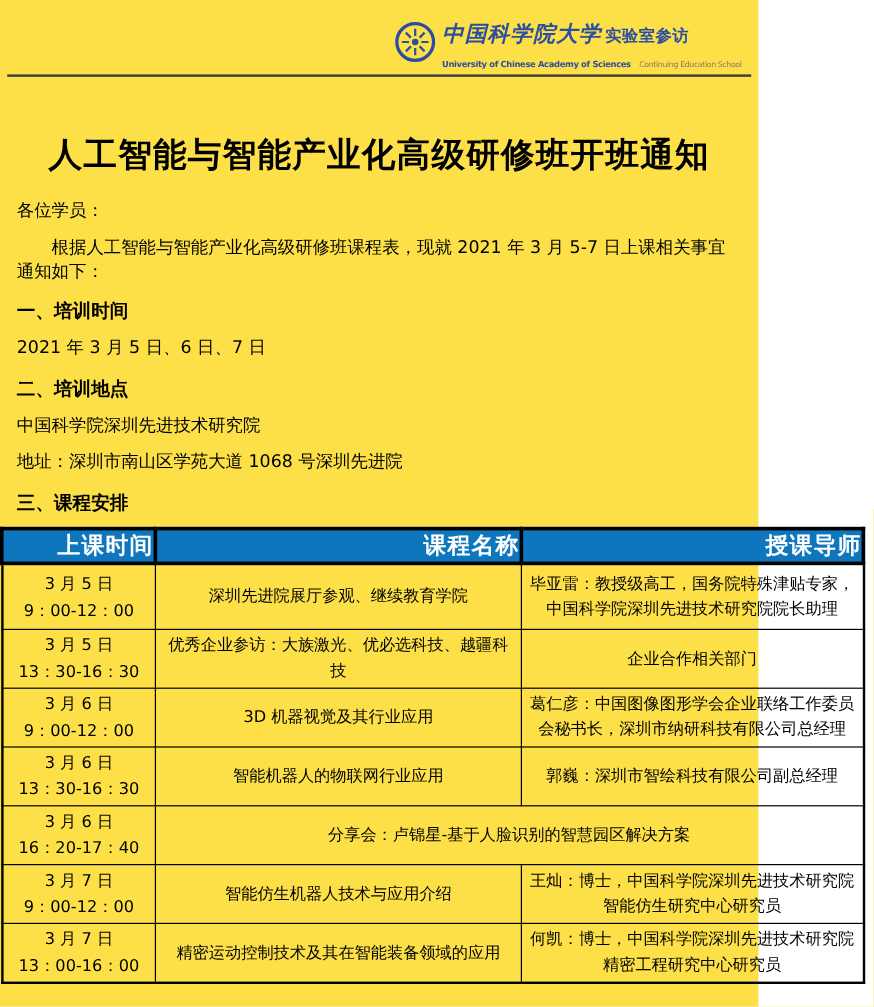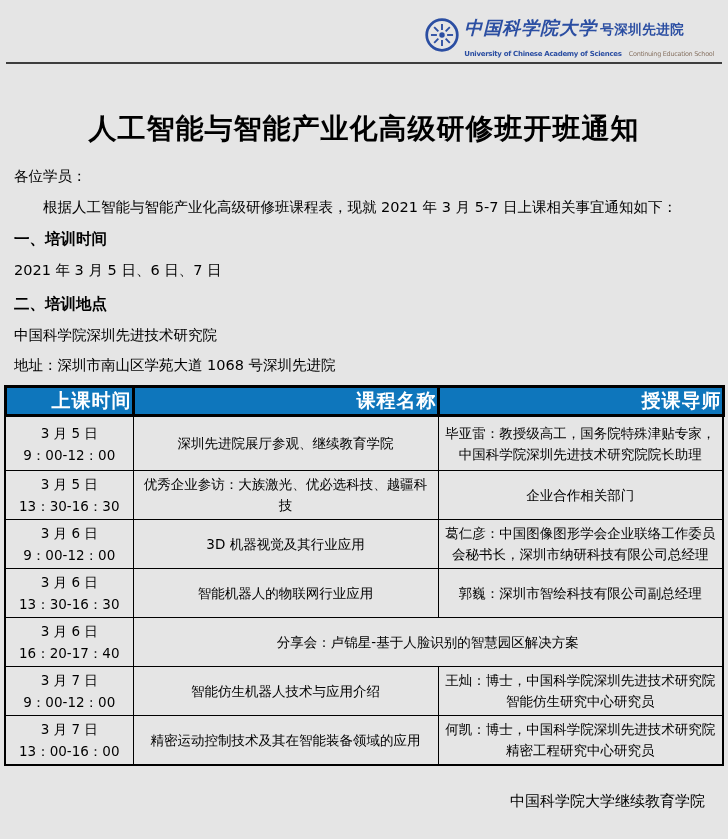--- a/index.html
+++ b/index.html
@@ -8,21 +8,21 @@
     --ink:#000;
   }
   *{box-sizing:border-box;margin:0;padding:0;}
   html,body{width:728px;height:839px;}
   body{
     background:#fff;
     font-family:"DejaVu Sans","Liberation Sans",sans-serif;
     color:#000;
     overflow:hidden;
   }
-  .page{width:728px;height:839px;background:#e5e5e5;}
+  .page{width:632px;height:839px;background:#fde047;}
 
   
   .letterhead{
     padding:16px 8px 2px 6px;
     margin:0 6px;
     border-bottom:2px solid #3d3d3d;
     display:flex;
     justify-content:flex-end;
   }
   .logo{display:flex;align-items:flex-start;gap:5px;}
@@ -125,21 +125,21 @@
           <line x1="26" y1="20" x2="33" y2="20"></line>
           <line x1="10.8" y1="10.8" x2="15.7" y2="15.7"></line>
           <line x1="24.3" y1="24.3" x2="29.2" y2="29.2"></line>
           <line x1="10.8" y1="29.2" x2="15.7" y2="24.3"></line>
           <line x1="24.3" y1="15.7" x2="29.2" y2="10.8"></line>
         </g>
       </svg>
       <div class="logo-text">
         <div class="logo-cn">
           <span class="calli">中国科学院大学</span>
-          <span class="suffix">号深圳先进院</span>
+          <span class="suffix">实验室参访</span>
         </div>
         <div class="logo-en">
           <span class="en-main">University of Chinese Academy of Sciences</span>
           <span class="en-sub">Continuing Education School</span>
         </div>
       </div>
     </div>
   </div>
 
   <h1 class="doc-title">人工智能与智能产业化高级研修班开班通知</h1>
@@ -148,20 +148,21 @@
     <p class="line salutation">各位学员：</p>
     <p class="line intro">根据人工智能与智能产业化高级研修班课程表，现就 2021 年 3 月 5-7 日上课相关事宜通知如下：</p>
 
     <h2 class="sec-head">一、培训时间</h2>
     <p class="line sec-line">2021 年 3 月 5 日、6 日、7 日</p>
 
     <h2 class="sec-head sec-head-gap">二、培训地点</h2>
     <p class="line sec-line">中国科学院深圳先进技术研究院</p>
     <p class="line sec-line2">地址：深圳市南山区学苑大道 1068 号深圳先进院</p>
 
+    <h2 class="sec-head sec-head-gap">三、课程安排</h2>
   </div>
 
   <table class="schedule">
     <colgroup>
         <col style="width:128px">
         <col style="width:305px">
         <col style="width:285px">
       </colgroup>
     <thead>
       <tr>

